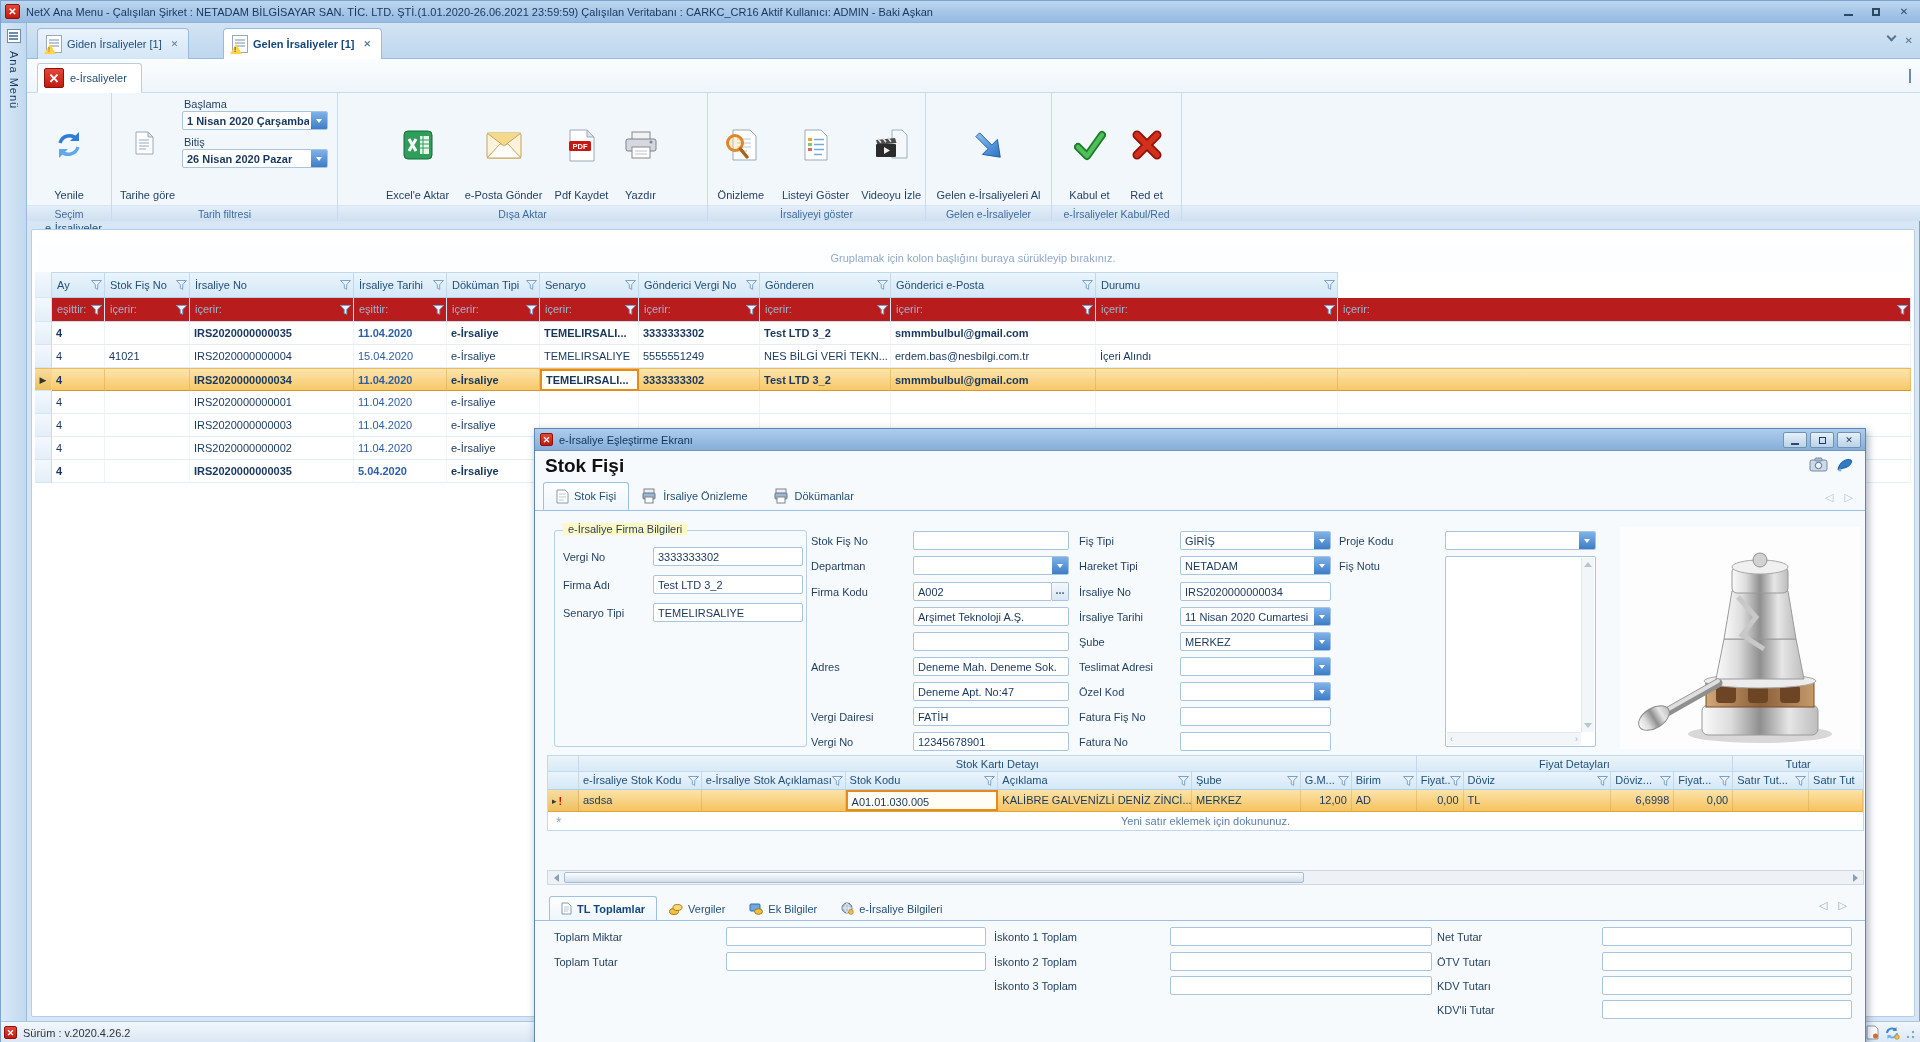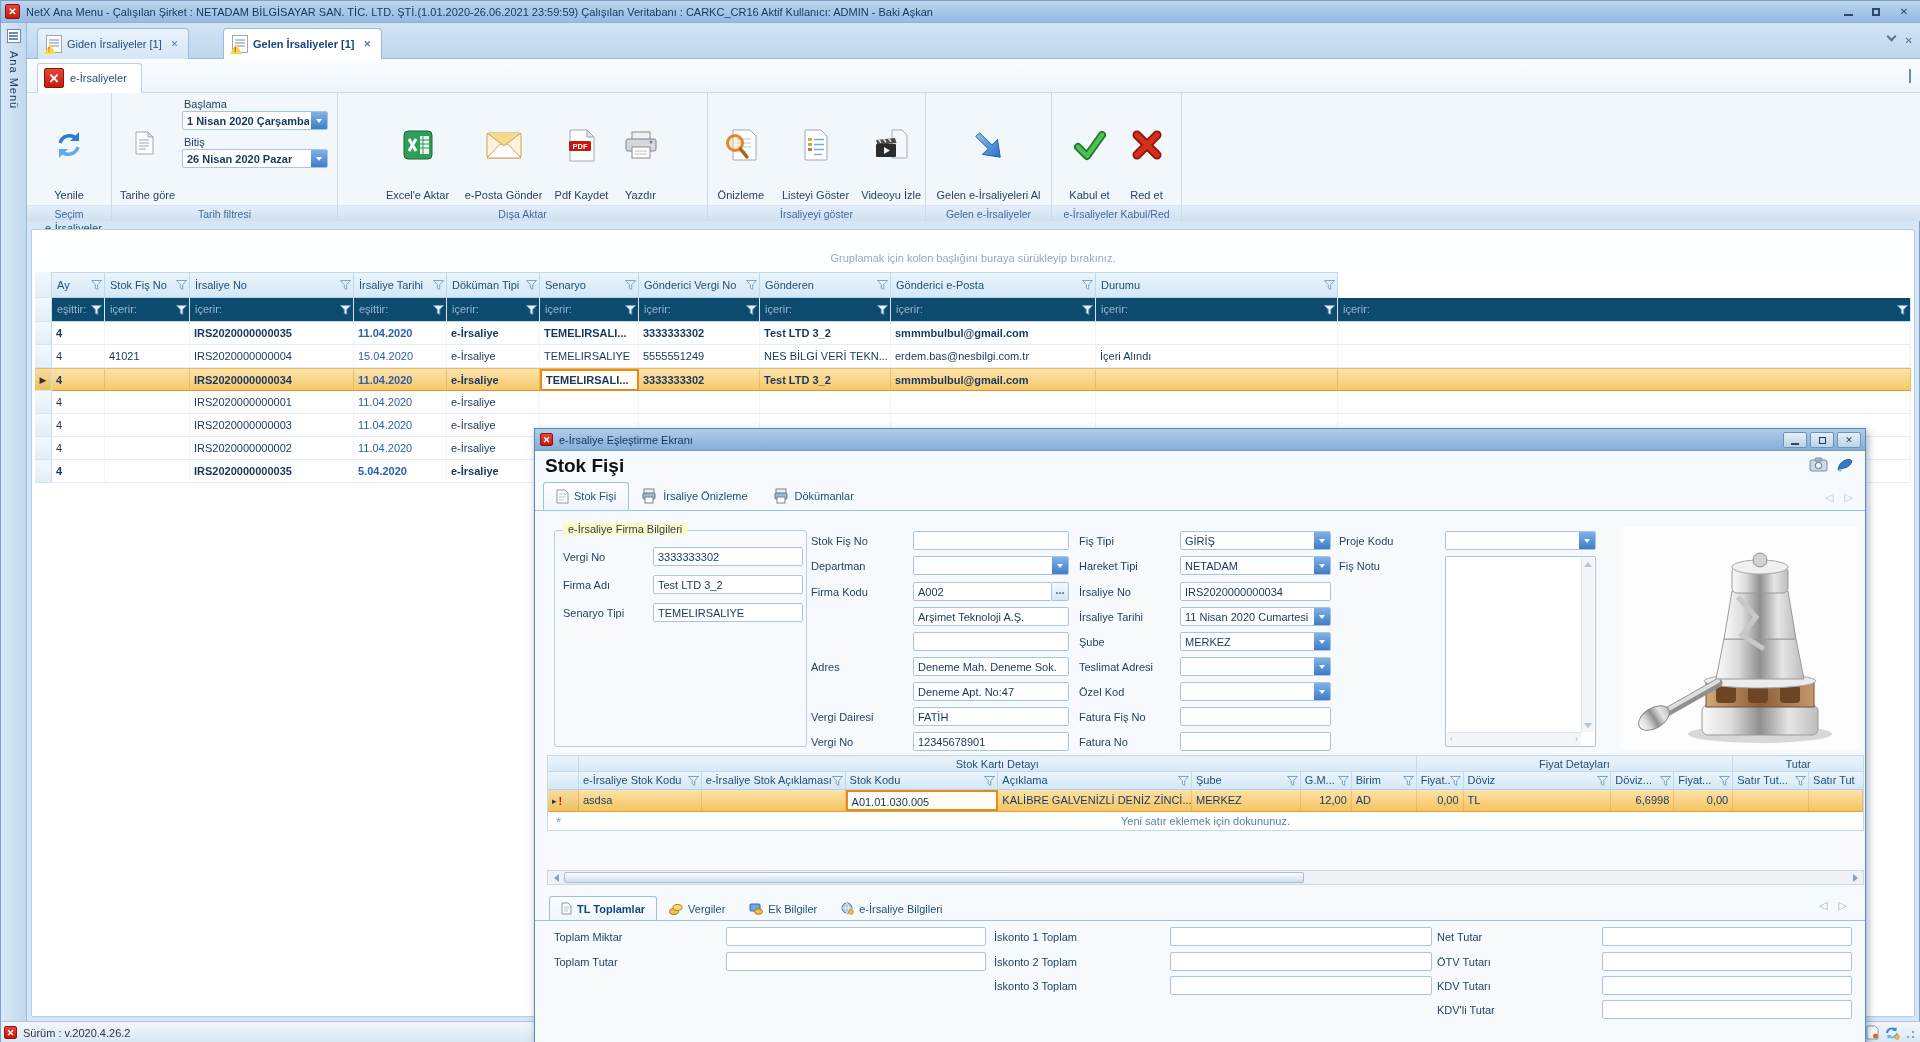--- a/index.html
+++ b/index.html
@@ -73,21 +73,21 @@
   .grid-caption{position:absolute;left:44px;top:221px;color:#1f4e79}
   .gridbox{position:absolute;left:30px;top:228px;width:1884px;height:788px;border:1px solid #b7cfe6;border-radius:2px;
     background:#fff;padding:14px 3px 0 3px}
   .group-panel{height:28px;line-height:28px;text-align:center;color:#93a9c7;background:#fcfeff}
   .mrowline{display:flex}
   .mcell{position:relative;overflow:hidden;white-space:nowrap}
   .mhead{height:26px;background:linear-gradient(#eaf4fc,#d4e8f6);border-right:1px solid #c2d8ec;border-top:1px solid #c2d8ec;
     border-bottom:1px solid #b7cfe6;color:#1f4e79;line-height:25px;padding:0 2px 0 5px;display:flex;align-items:center}
   .mhead span{flex:1;overflow:hidden}
   .mind{width:17px;background:linear-gradient(#f3f8fd,#e4eef7);border-right:1px solid #c9dcec;border-bottom:1px solid #d5e4f1}
-  .mfil{height:24px;background:#0c4a6e;border-right:1px solid #d3e3f1;border-bottom:1px solid #c7daeb;color:#9eb4cf;
+  .mfil{height:24px;background:#b91c1c;border-right:1px solid #d3e3f1;border-bottom:1px solid #c7daeb;color:#9eb4cf;
     line-height:23px;padding:0 2px 0 5px;display:flex;align-items:center}
   .mfil span{flex:1}
   .count-row{height:24px;line-height:24px;border-bottom:1px solid #dce9f4;color:#17375e;padding-left:252px;background:#fff}
   .mrow{display:flex;height:23px;background:#fff}
   .mdata{line-height:22px;padding:0 4px;border-right:1px solid #edf4fa;border-bottom:1px solid #e2edf6;color:#17375e}
   .mrow.bold .mdata{font-weight:bold}
   .mrow.selected{background:linear-gradient(#fde4ae,#f7c766);border-top:1px solid #f0b95a}
   .mrow.selected .mdata{border-right-color:rgba(222,160,60,.45);border-bottom:1px solid #d9952f}
   .mrow.selected .mind{background:linear-gradient(#f7dca2,#eec15e)}
   .cell-date{color:#2d5fa8}

